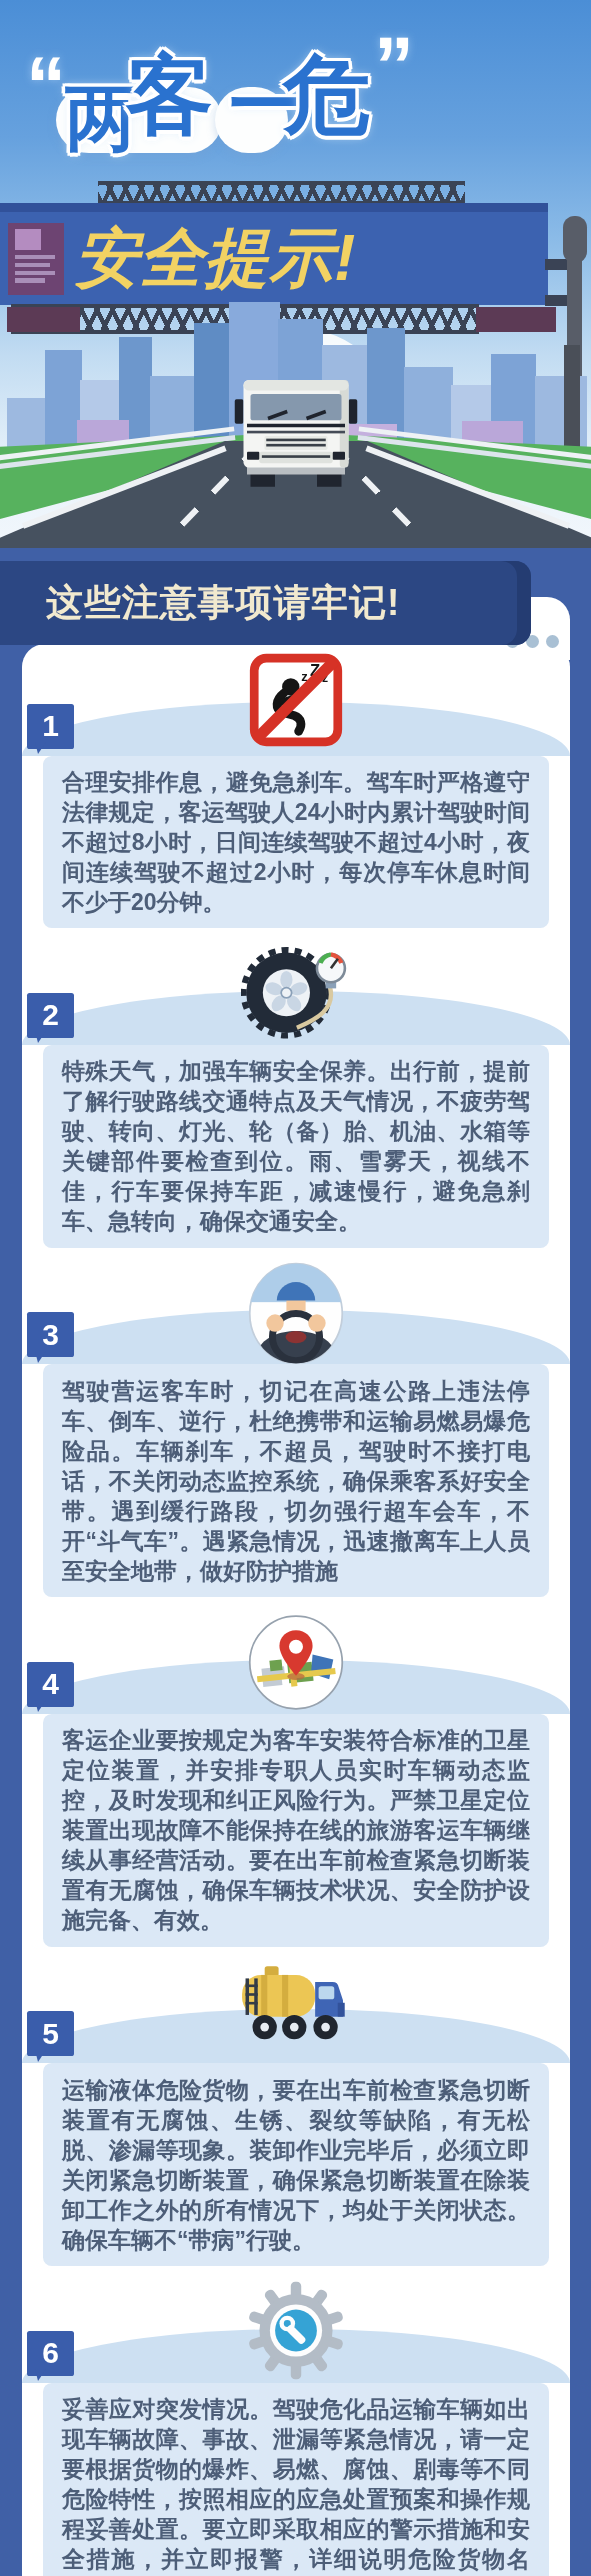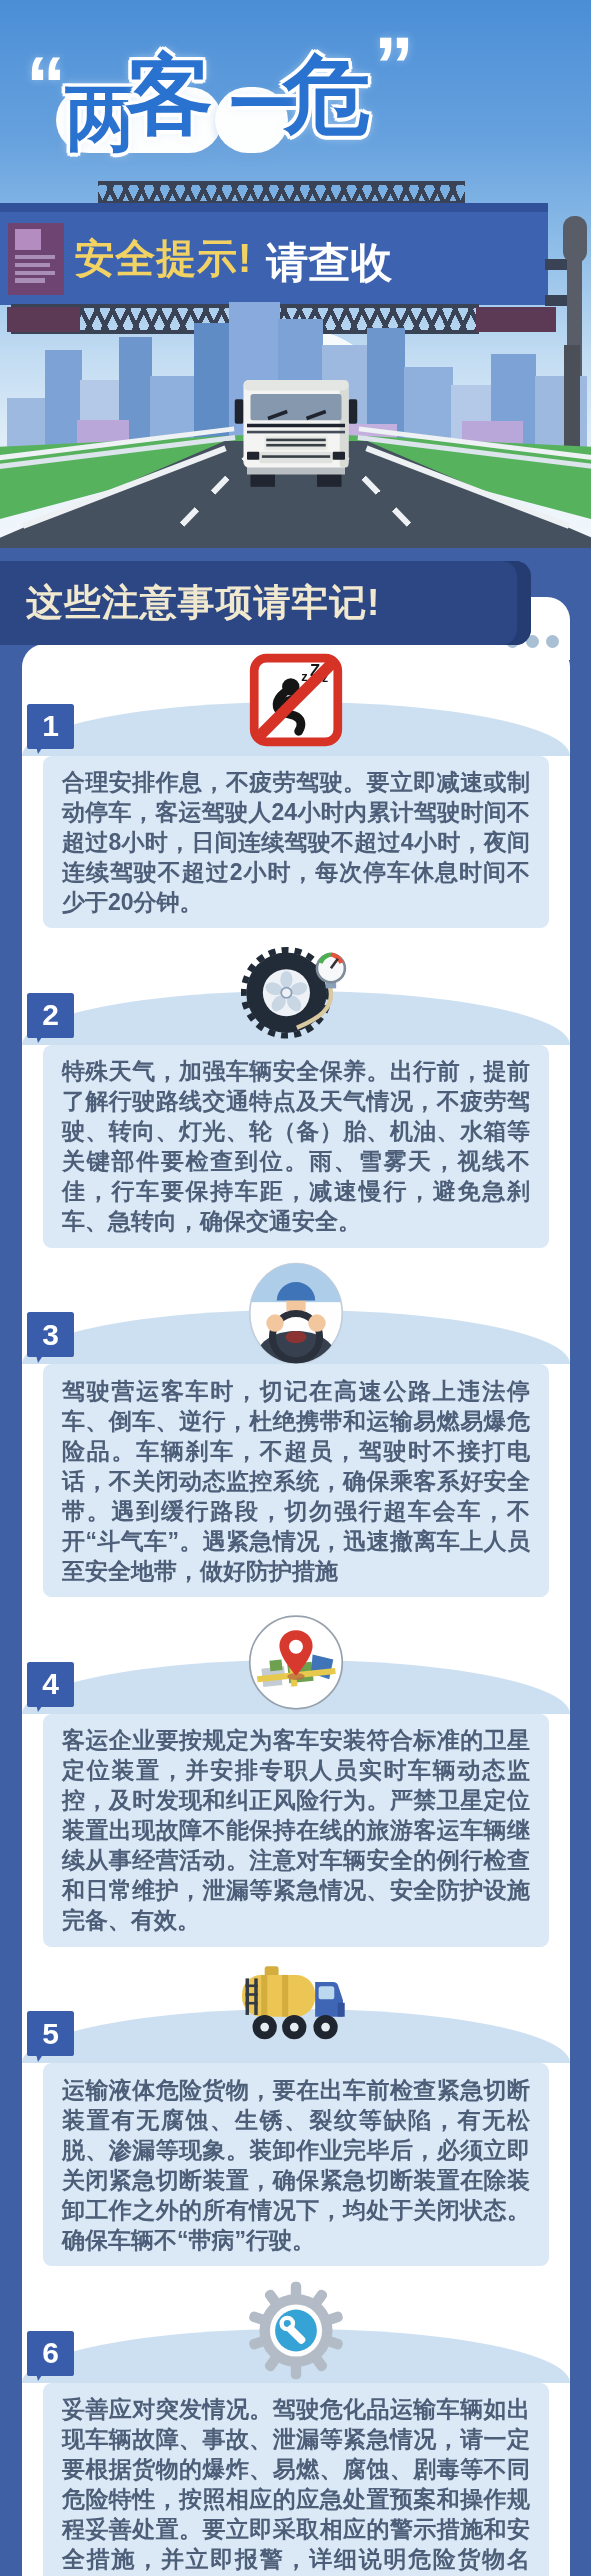--- a/index.html
+++ b/index.html
@@ -24,21 +24,21 @@
                      repeating-linear-gradient(-64deg,#3a4355 0 4.4px,transparent 4.4px 14px);
     border-top:4.4px solid #3a4355;border-bottom:4.4px solid #3a4355;}
   .truss-top{left:98px;top:181px;width:367px;height:23.6px;}
   .truss-bottom{left:10.5px;top:304px;width:468px;height:30px;}
   .truss-cap{position:absolute;top:307px;height:24.5px;background:#5c3a55;}
   .billboard{position:absolute;left:0;top:203px;width:548px;height:102px;background:#3c62b0;
     border-top:9.6px solid #31519a;box-sizing:border-box;display:flex;align-items:center;}
   .bb-panel{width:56px;height:72px;background:#6d4472;margin:0 10.5px 0 7.9px;padding:6.1px 7px;box-sizing:border-box;flex:none;}
   .bb-photo{width:26px;height:21px;background:#b48cc0;margin-bottom:5.2px;}
   .bb-line{height:4.4px;background:#a98fb8;margin-bottom:3.5px;}
-  .bb-title{color:#f2d263;font-size:40px;font-weight:900;letter-spacing:0.9px;white-space:nowrap;}
+  .bb-title{color:#f2d263;font-size:64px;font-weight:900;letter-spacing:0.9px;white-space:nowrap;font-style:italic;}
   .bb-sub{color:#ffffff;font-size:42px;font-weight:900;margin-left:14px;margin-top:8.7px;white-space:nowrap;}
   .bb-arm{position:absolute;width:23px;height:11.4px;background:#3a4355;left:545px;}
   .lamp-head{position:absolute;left:563px;top:216px;width:23.6px;height:47px;border-radius:11.4px;background:#585d68;}
   .lamp-post{position:absolute;left:567px;top:258px;width:15px;height:157px;background:#585d68;}
   
   .bld{position:absolute;}
   .bld.win{background-image:repeating-linear-gradient(90deg,rgba(255,255,255,.28) 0 5.2px,transparent 5.2px 12.2px);}
   .grass{position:absolute;background:#57b25e;}
   .grass-l{left:0;top:435px;width:246px;height:84px;clip-path:polygon(0 14%,100% 0,100% 22%,0 100%);}
   .grass-r{left:345px;top:435px;width:246px;height:84px;clip-path:polygon(0 0,100% 14%,100% 100%,0 22%);}
@@ -52,21 +52,21 @@
   .edge-r{left:352px;top:523px;transform:rotate(21deg);transform-origin:right center;}
   .lane{position:absolute;width:6.1px;height:131px;top:446px;
     background:repeating-linear-gradient(#eef1f4 0 21px,transparent 21px 44px);transform-origin:top center;}
   .lane-l{left:255px;transform:rotate(44deg);}
   .lane-r{left:330px;transform:rotate(-44deg);}
   .truck{position:absolute;left:233px;top:373px;}
   
   .notice{position:absolute;left:0;top:548px;width:592px;height:2028px;background:#4060a6;}
   .ribbon{position:absolute;left:0;top:13px;width:531px;height:84px;background:#2c4783;
     border-radius:0 15.7px 15.7px 0;box-shadow:inset -14px 0 0 #243c72;display:flex;align-items:center;z-index:3;}
-  .ribbon-title{color:#f1e9cf;font-size:37px;font-weight:800;padding-left:26px;letter-spacing:0.9px;white-space:nowrap;}
+  .ribbon-title{color:#f1e9cf;font-size:37px;font-weight:800;padding-left:26px;letter-spacing:0.9px;white-space:nowrap;margin-left:20px;}
   .dots-tab{position:absolute;right:22px;top:49px;width:86px;height:63px;background:#ffffff;
     border-radius:31px 23px 0 0;z-index:2;display:flex;align-items:flex-end;justify-content:flex-end;
     gap:7px;padding:0 11.4px 12.2px 0;box-sizing:border-box;}
   .dot{width:13px;height:13px;border-radius:50%;background:#a9c0d4;}
   .card{position:absolute;left:22px;top:96px;width:548px;background:#ffffff;border-radius:23px;
     padding:3.5px 0 7px;box-sizing:border-box;z-index:1;}
   .tip-head{position:relative;height:108px;}
   .dome{position:absolute;left:0;right:0;bottom:0;height:54px;background:#cde0f2;
     border-radius:50% 50% 0 0 / 100% 100% 0 0;}
   .tip-icon{position:absolute;left:50%;transform:translateX(-50%);top:5.2px;z-index:2;line-height:0;}
@@ -98,21 +98,20 @@
   <div class="truss truss-top"></div>
   <div class="billboard">
     <div class="bb-panel">
       <div class="bb-photo"></div>
       <div class="bb-line" style="width:40px;"></div>
       <div class="bb-line" style="width:35px;"></div>
       <div class="bb-line" style="width:40px;"></div>
       <div class="bb-line" style="width:30px;"></div>
     </div>
     <span class="bb-title">安全提示!</span>
-    <span class="bb-sub">请查收</span>
   </div>
   <div class="truss truss-bottom"></div>
   <div class="truss-cap" style="left:7px;width:73px;"></div>
   <div class="truss-cap" style="left:476px;width:80px;"></div>
   <div class="bb-arm" style="top:259px;"></div>
   <div class="bb-arm" style="top:295px;"></div>
   <div class="lamp-head"></div>
   <div class="lamp-post"></div>
 
   <div>
@@ -194,21 +193,21 @@
             <text x="70" y="26" font-size="19" font-weight="bold" fill="#151515">Z</text>
             <text x="84" y="33" font-size="14" font-weight="bold" fill="#151515">z</text>
             <circle cx="48" cy="39" r="10" fill="#151515"></circle>
             <path d="M40 46 C30 54 30 64 38 68 L52 72 C60 75 62 82 57 90" stroke="#151515" stroke-width="10" fill="none" stroke-linecap="round"></path>
             <path d="M33 58 L60 49" stroke="#151515" stroke-width="8" stroke-linecap="round"></path>
             <rect x="-10" y="47" width="128" height="13" fill="#d63226" transform="rotate(-45 54 54)"></rect>
           </svg>
         </div>
         <div class="badge">1</div>
       </div>
-      <div class="tip-text">合理安排作息，不疲劳驾驶。要立即减速或制动停车，客运驾驶人24小时内累计驾驶时间不超过8小时，日间连续驾驶不超过4小时，夜间连续驾驶不超过2小时，每次停车休息时间不少于20分钟。</div>
+      <div class="tip-text">合理安排作息，避免急刹车。驾车时严格遵守法律规定，客运驾驶人24小时内累计驾驶时间不超过8小时，日间连续驾驶不超过4小时，夜间连续驾驶不超过2小时，每次停车休息时间不少于20分钟。</div>
     </div>
 
     <div>
       <div class="tip-head">
         <div class="dome"></div>
         <div class="tip-icon">
           <svg width="110" height="98" viewBox="0 0 126 112">
             <circle cx="52" cy="58" r="49" fill="none" stroke="#222b38" stroke-width="7" stroke-dasharray="8 7"></circle>
             <circle cx="52" cy="58" r="46" fill="#222b38"></circle>
             <circle cx="52" cy="58" r="27" fill="#eef2f6"></circle>
@@ -276,21 +275,21 @@
               <rect x="14" y="70" width="90" height="7" fill="#e6c94d"></rect>
               <rect x="52" y="50" width="7" height="36" fill="#e6c94d"></rect>
             </g>
             <ellipse cx="59" cy="75" rx="10" ry="4" fill="#b86a3e" opacity=".75"></ellipse>
             <path d="M59 22 c-11 0 -19 8 -19 18 0 13 19 34 19 34 s19 -21 19 -34 c0 -10 -8 -18 -19 -18 z" fill="#d8392f"></path>
             <circle cx="59" cy="41" r="8" fill="#fff"></circle>
           </svg>
         </div>
         <div class="badge">4</div>
       </div>
-      <div class="tip-text">客运企业要按规定为客车安装符合标准的卫星定位装置，并安排专职人员实时车辆动态监控，及时发现和纠正风险行为。严禁卫星定位装置出现故障不能保持在线的旅游客运车辆继续从事经营活动。注意对车辆安全的例行检查和日常维护，泄漏等紧急情况、安全防护设施完备、有效。</div>
+      <div class="tip-text">客运企业要按规定为客车安装符合标准的卫星定位装置，并安排专职人员实时车辆动态监控，及时发现和纠正风险行为。严禁卫星定位装置出现故障不能保持在线的旅游客运车辆继续从事经营活动。要在出车前检查紧急切断装置有无腐蚀，确保车辆技术状况、安全防护设施完备、有效。</div>
     </div>
 
     <div>
       <div class="tip-head">
         <div class="dome"></div>
         <div class="tip-icon">
           <svg width="115" height="87" viewBox="0 0 132 100">
             <rect x="30" y="6" width="16" height="12" rx="3" fill="#d4ad3f"></rect>
             <rect x="4" y="16" width="84" height="48" rx="22" fill="#ecc654"></rect>
             <rect x="26" y="16" width="7" height="48" fill="#d4ad3f"></rect>

